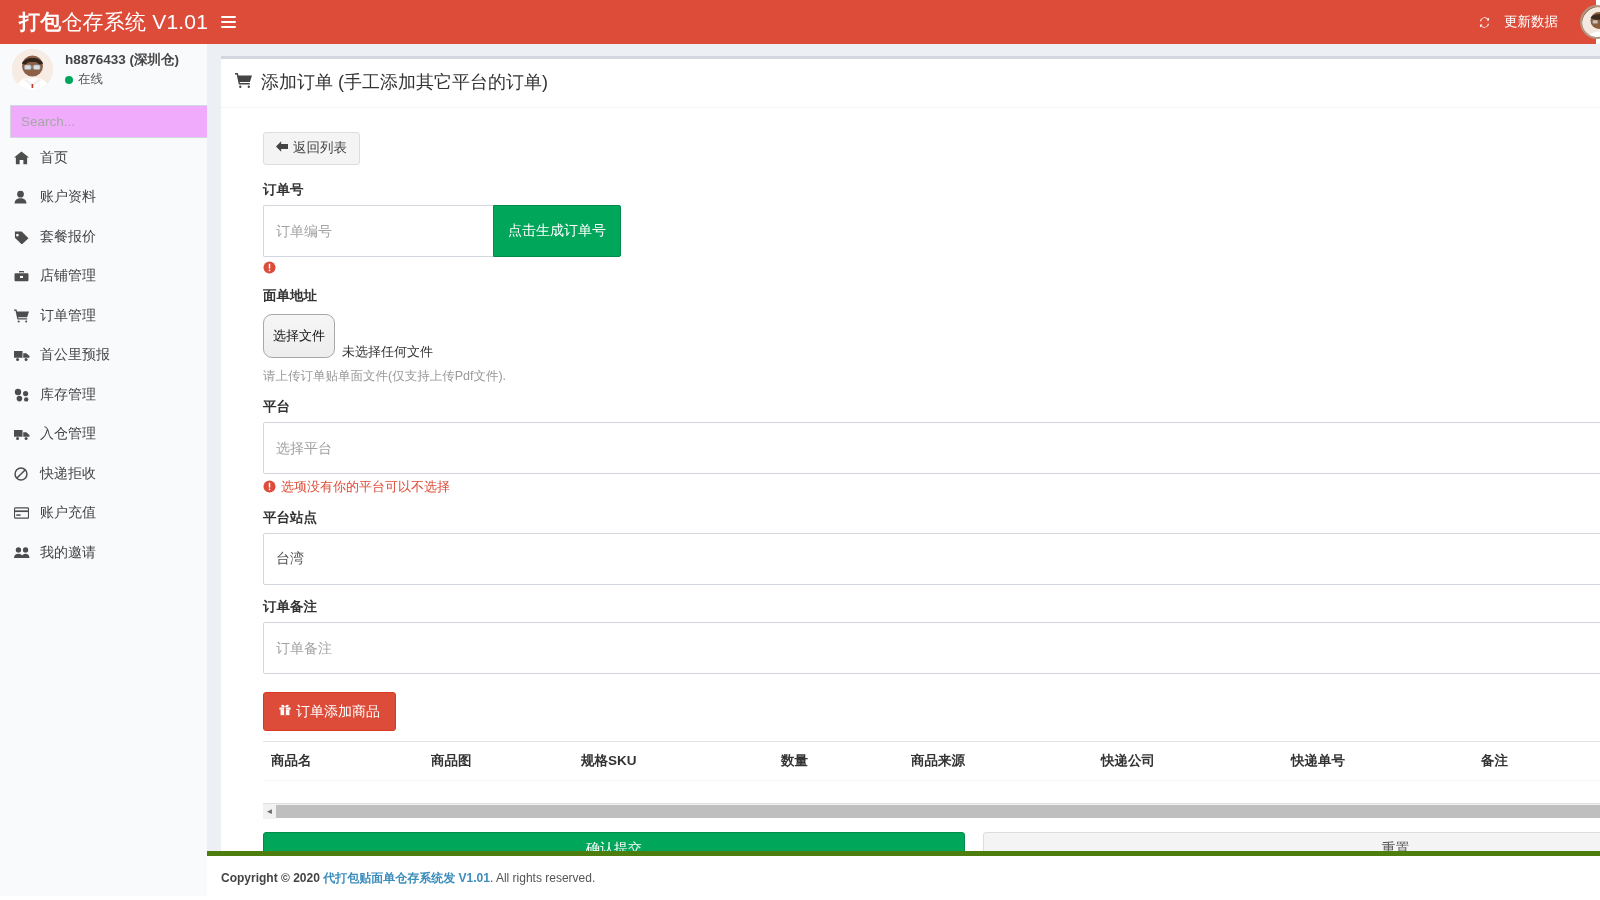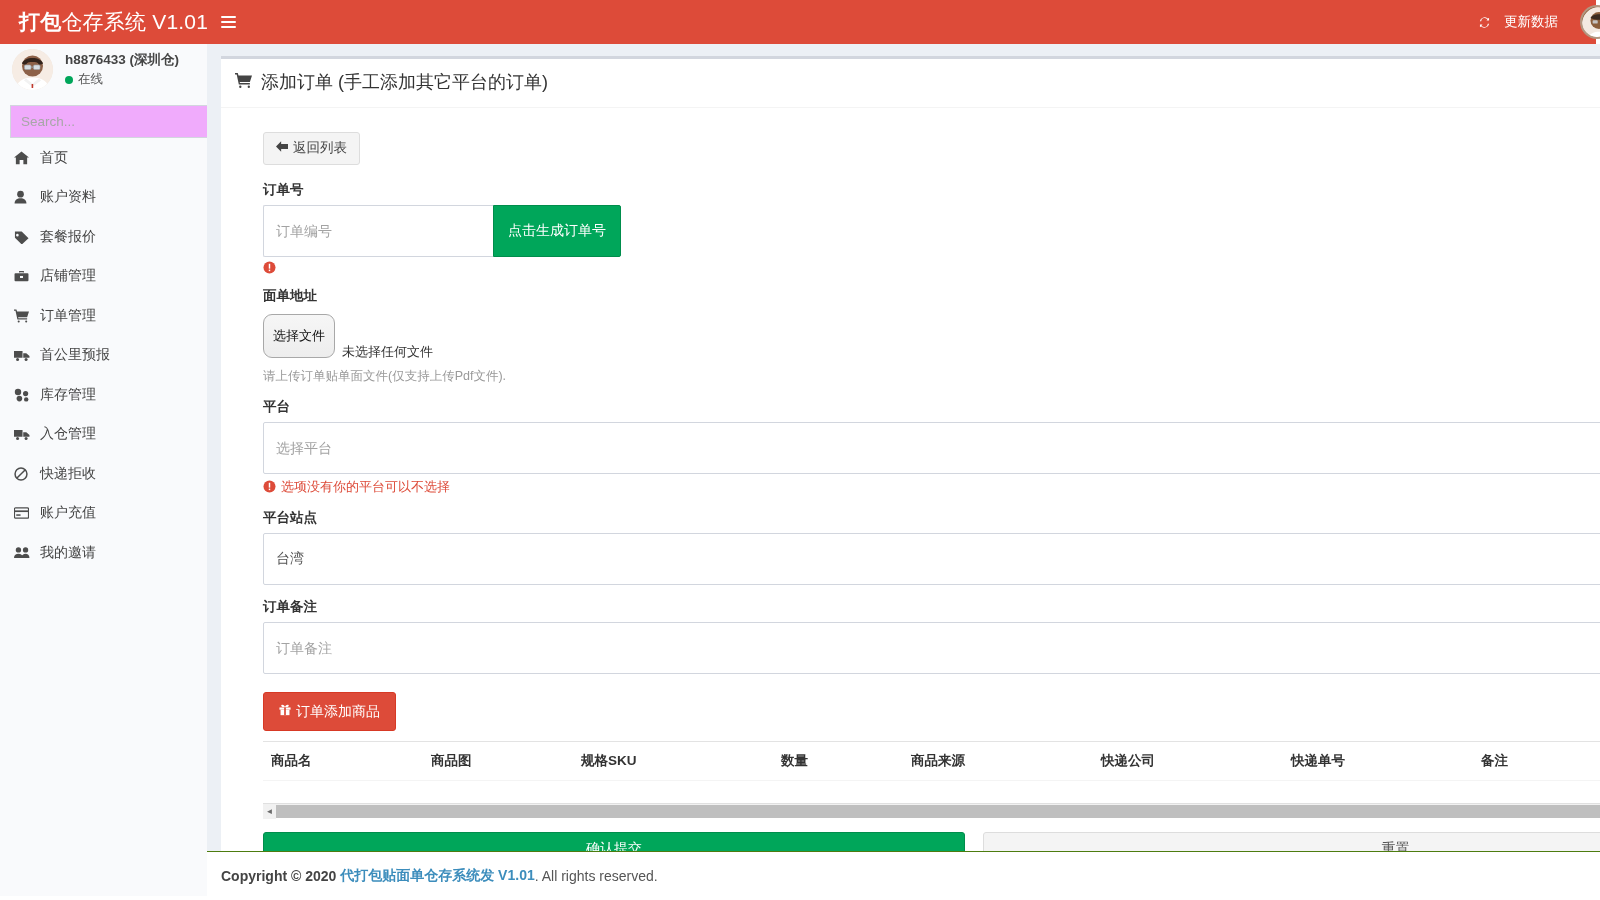--- a/index.html
+++ b/index.html
@@ -295,24 +295,24 @@
     border-radius: 3px;
     background: #f4f4f4; border: 1px solid #ddd; color: #555;
   }
 
   
   .footer {
     position: absolute;
     left: 207px; bottom: 0;
     width: 1393px; height: 49px;
     background: #fff;
-    border-top: 1px solid #4d7c0f;
+    border-top: 5px solid #4d7c0f;
     display: flex; align-items: center;
     padding-left: 14px;
-    font-size: 14px; color: #444;
+    font-size: 12px; color: #444;
     z-index: 10;
   }
   .footer b { font-weight: 700; }
   .footer a { color: #3c8dbc; text-decoration: none; font-weight: 700; cursor: pointer; }
   .footer .tail { color: #555; }
 </style>
 </head>
 <body>
 
 <div class="topbar">

